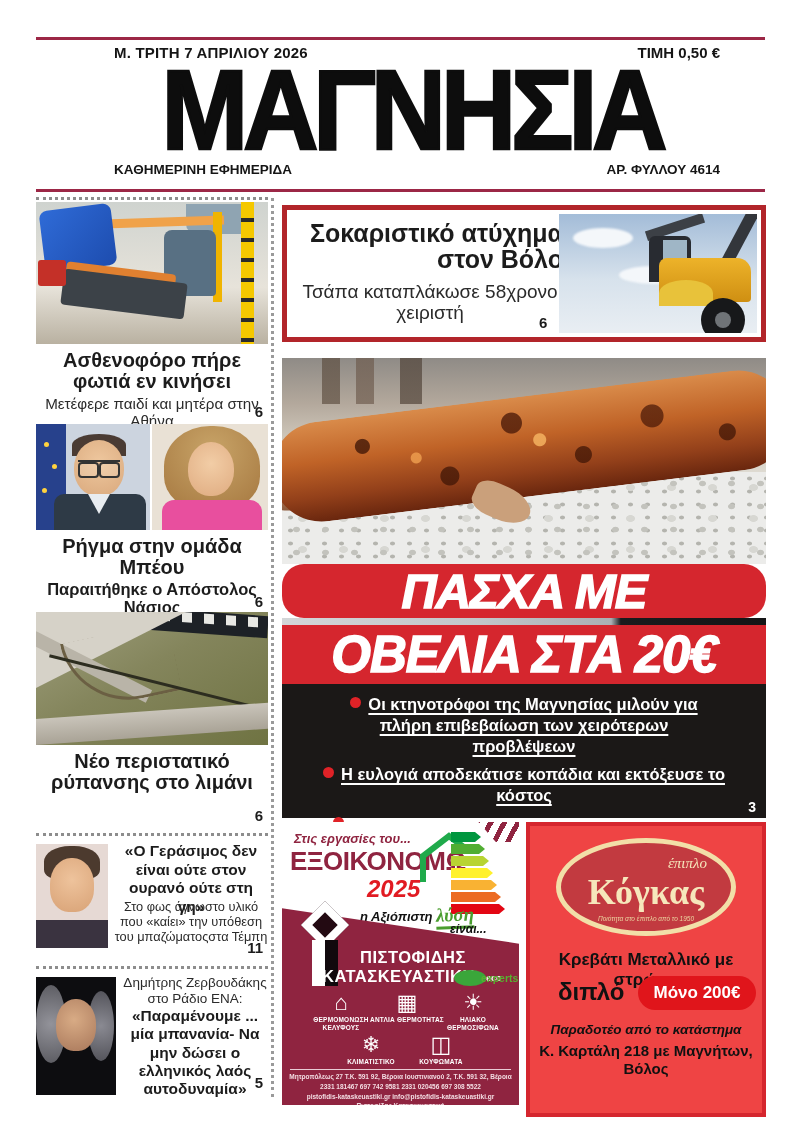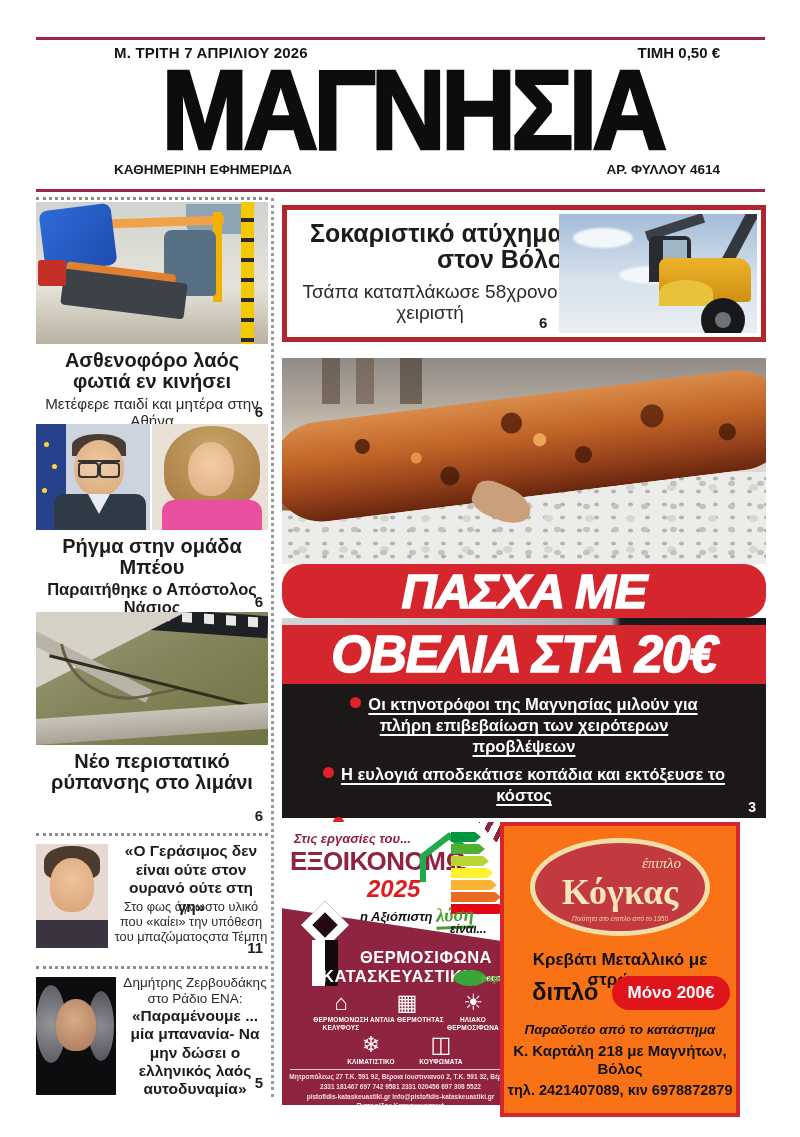--- a/index.html
+++ b/index.html
@@ -168,21 +168,21 @@
   .eco-pill { position:absolute; left:172px; top:148px; width:26px; height:16px; background:#3aa63a; border-radius:50%;
               color:#fff; font-weight:800; font-size:9px; text-align:center; line-height:16px;padding-left:32px; }
   .eco-exp { position:absolute; left:199px; top:150px; color:#58b030; font-weight:800; font-size:10.5px; }
   .svc { position:absolute; width:74px; text-align:center; color:#fff; }
   .svc-ic { font-size:22px; line-height:1; color:#fff; }
   .svc-lb { font-size:6.5px; font-weight:700; line-height:1.2; margin-top:2px; letter-spacing:.2px; }
   .ad-p-hr { position:absolute; left:8px; top:247px; width:221px; border-top:1px solid #e9cdd6; }
   .ad-p-contact { position:absolute; left:4px; top:250px; width:229px; text-align:center; color:#f3dce2; font-size:6.5px; line-height:1.5; font-weight:600; }
 
   
-  .ad-k { position:absolute; left:500px; top:822px; width:240px; height:295px; background:#f97316; border:4px solid #d5262e; }
+  .ad-k { position:absolute; left:526px; top:822px; width:240px; height:295px; background:#ef4444; border:4px solid #d5262e; }
   .k-oval { position:absolute; left:26px; top:12px; width:180px; height:98px; background:#c23a40; border:5px solid #f2dfa8; border-radius:50%; }
   .k-small { position:absolute; right:24px; top:12px; color:#f6e7bb; font-family:"Liberation Serif","DejaVu Serif",serif; font-style:italic; font-size:15px; }
   .k-brand { position:absolute; left:0; top:28px; width:100%; text-align:center; color:#f6e7bb;
              font-family:"Liberation Serif","DejaVu Serif",serif; font-size:36px; font-weight:600; }
   .k-tag { position:absolute; left:0; bottom:9px; width:100%; text-align:center; color:#ecd5a0; font-size:6.5px; font-style:italic; }
   .k-product { position:absolute; left:0; top:124px; width:100%; text-align:center; font-size:17px; font-weight:900; color:#111; }
   .k-diplo { position:absolute; left:28px; top:152px; font-size:24px; font-weight:900; color:#111; }
   .k-pill { position:absolute; left:108px; top:150px; width:118px; height:34px; background:#e0151b; border-radius:17px;
             color:#fff; font-size:17px; font-weight:800; text-align:center; line-height:34px; }
   .k-delivery { position:absolute; left:0; top:196px; width:100%; text-align:center; font-size:13.5px; font-weight:700; font-style:italic; color:#111; }
@@ -211,21 +211,21 @@
       <div class="ph amb-cab"></div>
       <div class="ph amb-strip"></div>
       <div class="ph amb-blue"></div>
       <div class="ph amb-yellow1"></div>
       <div class="ph amb-yellow2"></div>
       <div class="ph amb-seat"></div>
       <div class="ph amb-matt"></div>
       <div class="ph amb-bed"></div>
       <div class="ph amb-red"></div>
     </div>
-    <div class="side-h">Ασθενοφόρο λαός φωτιά εν κινήσει</div>
+    <div class="side-h">Ασθενοφόρο πήρε φωτιά εν κινήσει</div>
     <div class="side-sub">Μετέφερε παιδί και μητέρα στην Αθήνα</div>
     <div class="side-page">6</div>
   </div>
 
   <div class="side-item" style="top:424px;height:186px">
     <div class="side-photo duo">
       <div class="ph duo-l">
         <div class="ph flag">
           <div class="star" style="left:8px;top:18px"></div>
           <div class="star" style="left:16px;top:40px"></div>
@@ -349,21 +349,21 @@
     </svg>
 
     <div class="ad-p-rel">
       <span>η Αξιόπιστη</span><span class="ad-p-sol">λύση</span>
     </div>
     <div class="ad-p-is">είναι...</div>
 
     <div class="ad-p-maroon"></div>
     <div class="p-diamond"></div>
     <div class="p-column"></div>
-    <div class="ad-p-co1">ΘΕΡΜΟΣΙΦΩΝΑ</div>
+    <div class="ad-p-co1">ΠΙΣΤΟΦΙΔΗΣ</div>
     <div class="ad-p-co2">ΚΑΤΑΣΚΕΥΑΣΤΙΚΗ</div>
     <div class="eco-pill">eco</div>
     <div class="eco-exp">experts</div>
 
     <div class="svc" style="left:22px;top:170px">
       <div class="svc-ic">⌂</div>
       <div class="svc-lb">ΘΕΡΜΟΜΟΝΩΣΗ ΚΕΛΥΦΟΥΣ</div>
     </div>
     <div class="svc" style="left:88px;top:170px">
       <div class="svc-ic">▦</div>
@@ -396,16 +396,15 @@
       <div class="k-small">έπιπλο</div>
       <div class="k-brand">Κόγκας</div>
       <div class="k-tag">Ποιότητα στο έπιπλο από το 1950</div>
     </div>
     <div class="k-product">Κρεβάτι Μεταλλικό με στρώμα</div>
     <div class="k-diplo">διπλό</div>
     <div class="k-pill">Μόνο 200€</div>
     <div class="k-delivery">Παραδοτέο από το κατάστημα</div>
     <div class="k-addr1">Κ. Καρτάλη 218 με Μαγνήτων,</div>
     <div class="k-addr2">Βόλος</div>
-    <div class="k-phone">τηλ. 2421407089, κιν 6978872879</div>
   </div>
 
 </div>
 
 </body></html>

